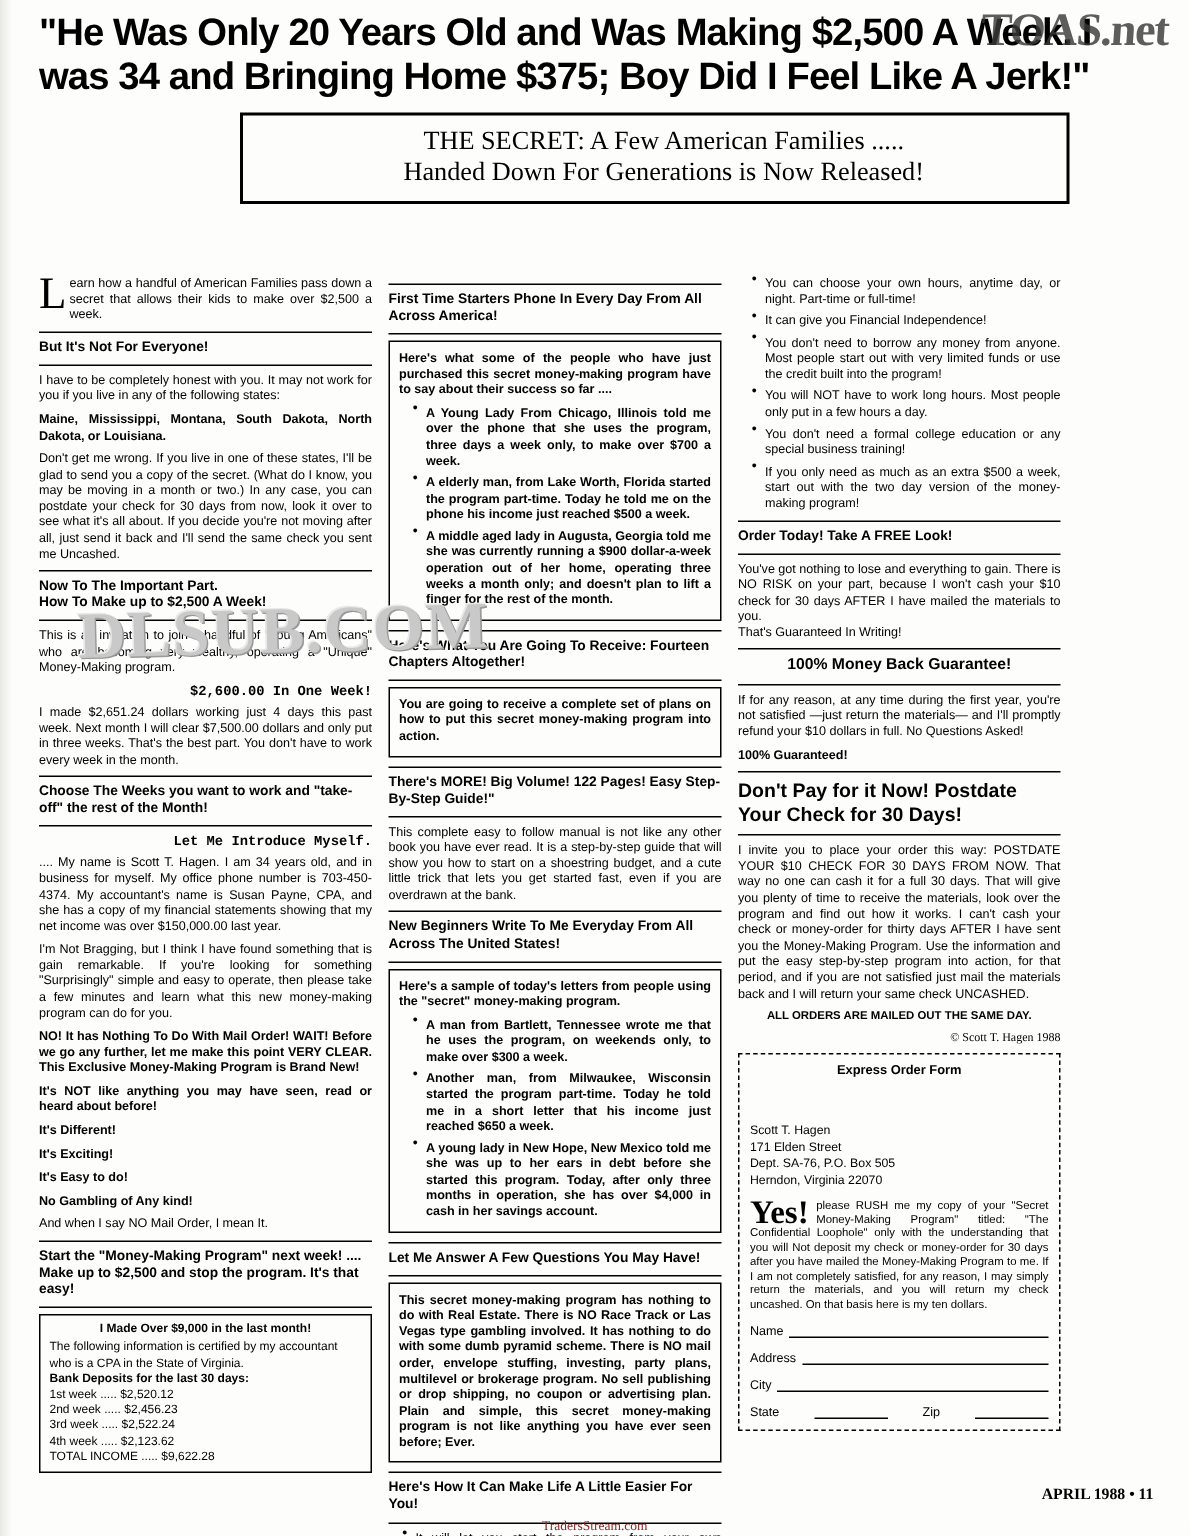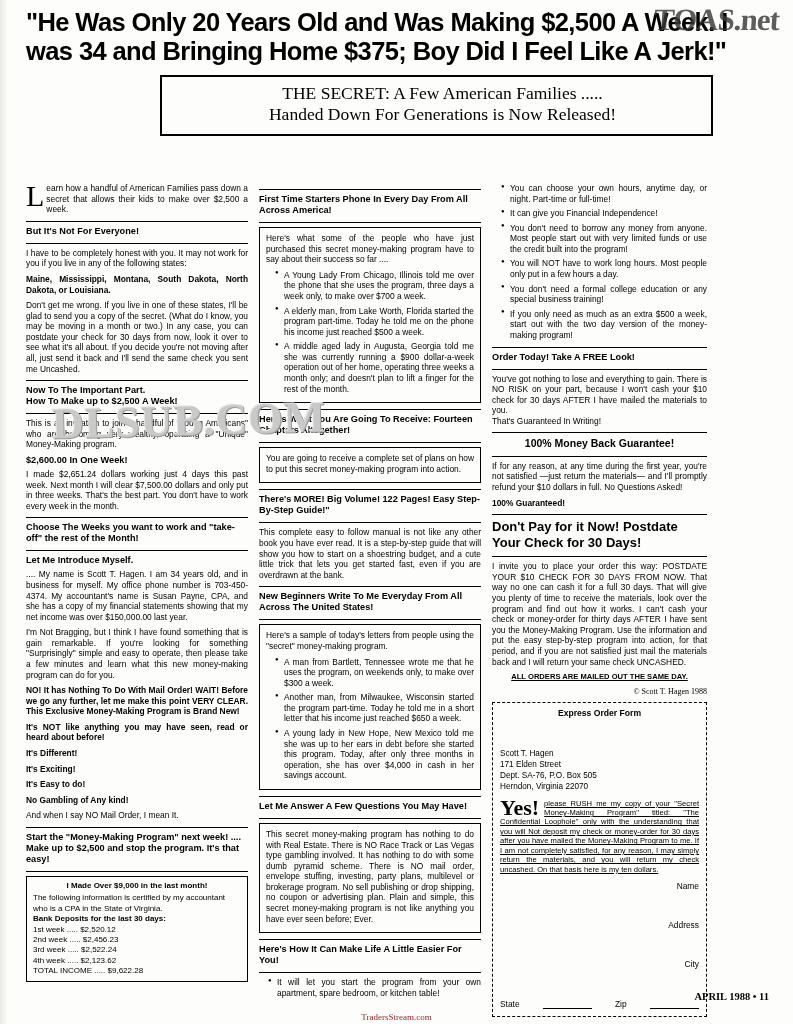--- a/index.html
+++ b/index.html
@@ -75,43 +75,44 @@
   .col { width:222px; }
   .col.c3 { width:215px; }
 
   p, li { font-size:8.4px; line-height:1.26; margin:0 0 5px 0; text-align:justify; }
   .hr { border-top:1.6px solid #000; margin:6px 0 4px 0; }
 
   h3.sub {
     font-size:9.2px; font-weight:bold; line-height:1.2;
     margin:0 0 3px 0; text-align:left;
   }
-  h3.sub.center { text-align:left; }
+  h3.sub.center { text-align:right;font-family:Liberation Mono, monospace; }
   .boxed {
     border:1.4px solid #000;
     padding:5px 6px 3px 6px;
     margin:0 0 6px 0;
+    font-weight:bold;
   }
   .dropcap::first-letter {
     float:left;
     font-family:"Liberation Serif", serif;
     font-size:30px;
     line-height:24px;
     padding:1px 2px 0 0;
     font-weight:normal;
   }
   ul { margin:0 0 5px 0; padding-left:11px; }
   ul li { margin-bottom:4px; }
   ul.bul li { list-style:none; position:relative; padding-left:7px; }
   ul.bul li:before {
     content:"\25CF"; position:absolute; left:-2px; top:-0.5px; font-size:6px;
   }
   .center { text-align:center; }
   .b { font-weight:bold; }
-  .tiny { font-size:7.6px; line-height:1.25;text-decoration:underline; }
+  .tiny { font-size:7.6px; line-height:1.25; }
 
   .income-box {
     border:1.4px solid #000;
     padding:4px 6px;
     font-size:8px;
     line-height:1.3;
   }
   .income-box .ttl { font-weight:bold; text-align:center; display:block; margin-bottom:2px; }
   .income-row { display:block; }
 
@@ -121,21 +122,21 @@
     padding:5px 7px 7px 7px;
     margin-top:6px;
   }
   .of-title { text-align:center; font-weight:bold; font-size:8.6px; margin-bottom:4px; }
   .addr { font-size:8.2px; line-height:1.34; margin-bottom:6px;margin-top:31px; }
   .yes {
     font-family:"Liberation Serif", serif;
     font-weight:bold; font-size:22px;
     float:left; margin:0 5px 0 0; line-height:18px;
   }
-  .field { display:flex; align-items:flex-end; gap:21px; margin-top:7px; font-size:8.4px;flex-direction:column; }
+  .field { display:flex; align-items:flex-end; gap:4px; margin-top:7px; font-size:8.4px; }
   .field .lbl { white-space:nowrap; }
   .field .line { flex:1; border-bottom:1px solid #000; height:11px; }
   .field-2 { display:flex; gap:23px; margin-top:7px; font-size:8.4px; align-items:flex-end;}
   .sig { font-size:8px; text-align:right; margin-top:4px; font-family:"Liberation Serif", serif; }
 
   .footer-page {
     position:absolute; right:24px; bottom:22px;
     font-family:"Liberation Serif", serif;
     font-weight:bold; font-size:10.5px;
   }

